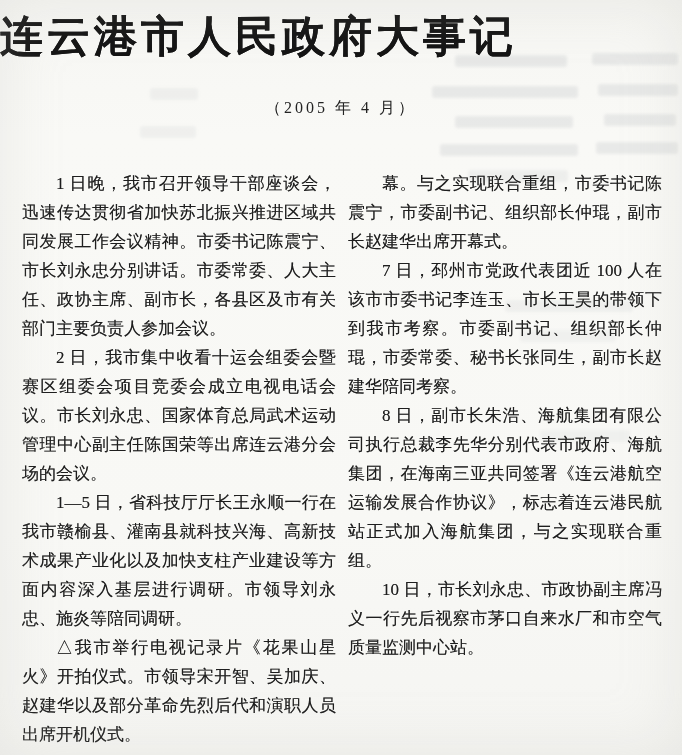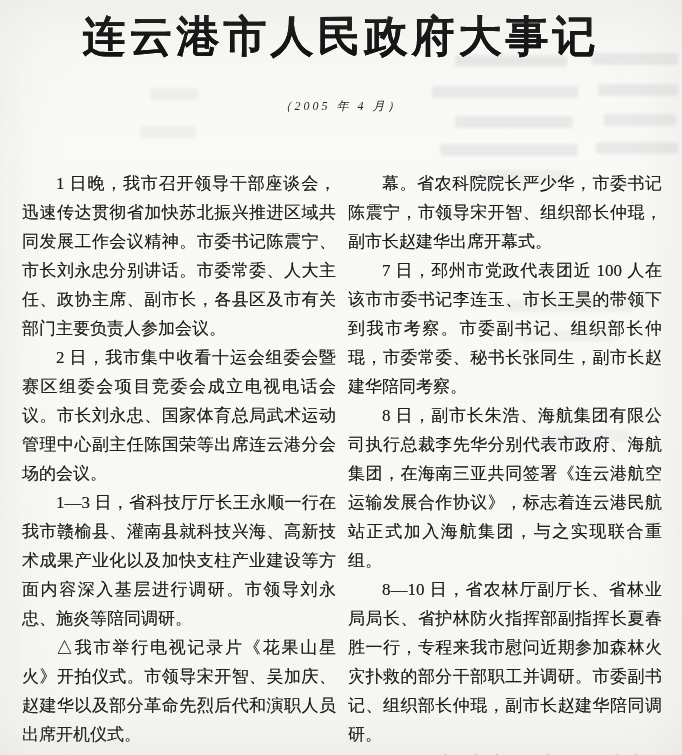--- a/index.html
+++ b/index.html
@@ -25,38 +25,36 @@
     inset: 0;
     pointer-events: none;
     box-shadow: inset 0 0 60px rgba(190,190,185,0.25);
   }
   .doc-title {
     position: absolute;
     top: 8px;
     left: 0;
     width: 100%;
     margin: 0;
-    text-align: center;
     font-family: "Liberation Sans", sans-serif;
     font-weight: 900;
     font-size: 43px;
     letter-spacing: 4px;
     color: #141414;
     text-shadow: 0 0 0.5px #141414;
   }
   .doc-subtitle {
     position: absolute;
     top: 98px;
     left: 0;
     width: 100%;
     text-align: center;
-    font-size: 12px;
+    font-size: 16px;
     letter-spacing: 3px;
     color: #232323;
-    font-style: italic;
   }
   .col {
     position: absolute;
     top: 169px;
     width: 314px;
     height: 586px;
     overflow: hidden;
     font-size: 17px;
     line-height: 29px;
     text-align: justify;
@@ -115,25 +113,24 @@
     <span class="bleed-line b14"></span>
   </div>
 
   <h1 class="doc-title">连云港市人民政府大事记</h1>
 
   <div class="doc-subtitle">（2005 年 4 月）</div>
 
   <div class="col col-left">
       <p>1 日晚，我市召开领导干部座谈会，迅速传达贯彻省加快苏北振兴推进区域共同发展工作会议精神。市委书记陈震宁、市长刘永忠分别讲话。市委常委、人大主任、政协主席、副市长，各县区及市有关部门主要负责人参加会议。</p>
       <p>2 日，我市集中收看十运会组委会暨赛区组委会项目竞委会成立电视电话会议。市长刘永忠、国家体育总局武术运动管理中心副主任陈国荣等出席连云港分会场的会议。</p>
-      <p>1—3 日，省科技厅厅长王永顺一行在我市赣榆县、灌南县就科技兴海、高新技术成果产业化以及加快支柱产业建设等方面内容深入基层进行调研。市领导刘永忠、施炎等陪同调研。</p>
+      <p>1—5 日，省科技厅厅长王永顺一行在我市赣榆县、灌南县就科技兴海、高新技术成果产业化以及加快支柱产业建设等方面内容深入基层进行调研。市领导刘永忠、施炎等陪同调研。</p>
       <p>△我市举行电视记录片《花果山星火》开拍仪式。市领导宋开智、吴加庆、赵建华以及部分革命先烈后代和演职人员出席开机仪式。</p>
     </div>
 
   <div class="col col-right">
-      <p>幕。省农科院院长严少华，市委书记陈震宁，市领导宋开智、组织部长仲琨，副市长赵建华出席开幕式。</p>
+      <p>幕。与之实现联合重组，市委书记陈震宁，市委副书记、组织部长仲琨，副市长赵建华出席开幕式。</p>
       <p>7 日，邳州市党政代表团近 100 人在该市市委书记李连玉、市长王昊的带领下到我市考察。市委副书记、组织部长仲琨，市委常委、秘书长张同生，副市长赵建华陪同考察。</p>
       <p>8 日，副市长朱浩、海航集团有限公司执行总裁李先华分别代表市政府、海航集团，在海南三亚共同签署《连云港航空运输发展合作协议》，标志着连云港民航站正式加入海航集团，与之实现联合重组。</p>
-      <p>8—10 日，省农林厅副厅长、省林业局局长、省护林防火指挥部副指挥长夏春胜一行，专程来我市慰问近期参加森林火灾扑救的部分干部职工并调研。市委副书记、组织部长仲琨，副市长赵建华陪同调研。</p>
       <p>10 日，市长刘永忠、市政协副主席冯义一行先后视察市茅口自来水厂和市空气质量监测中心站。</p>
     </div>
 
 </div>
 
 </body></html>

